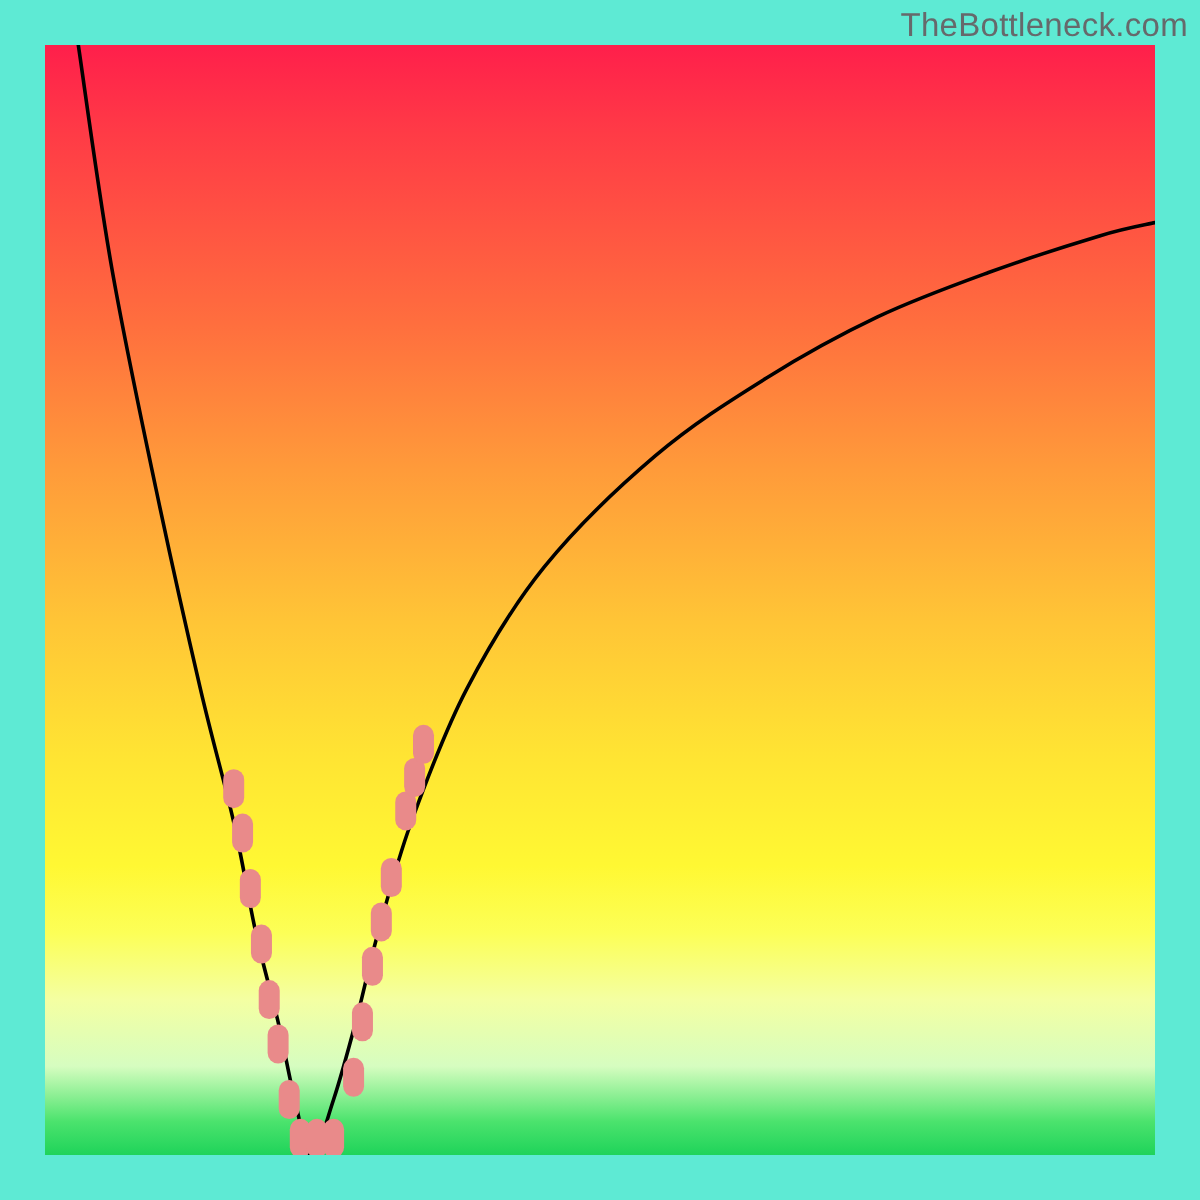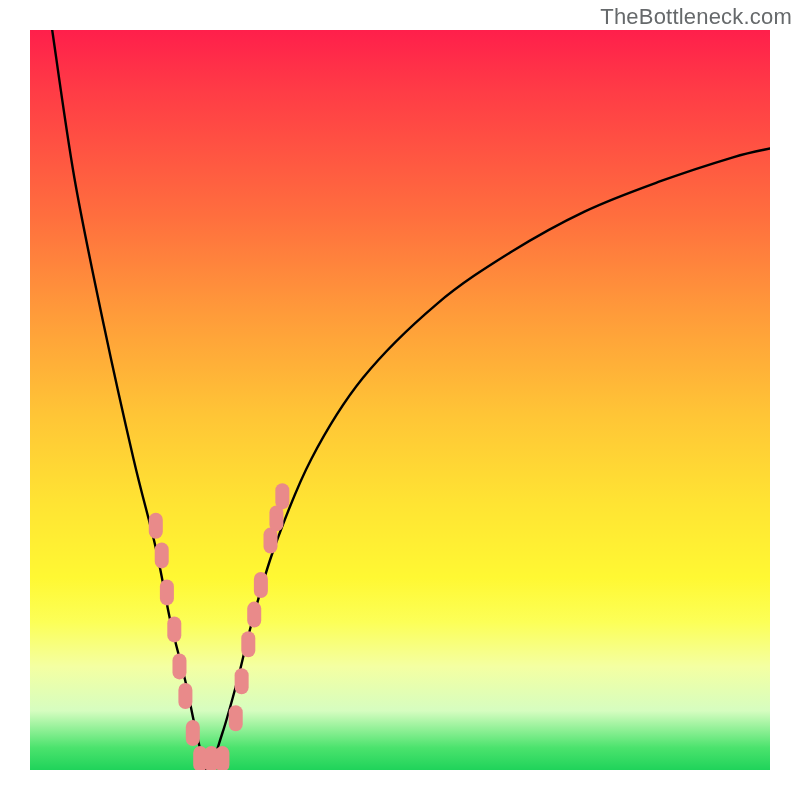--- a/index.html
+++ b/index.html
@@ -10,21 +10,21 @@
     overflow: hidden;
     background: #000;
     font-family: Arial, Helvetica, sans-serif;
   }
   .frame {
     position: absolute;
     left: 0;
     top: 0;
     width: 800px;
     height: 800px;
-    background: #ffffff;
+    background: #5eead4;
   }
   .plot {
     position: absolute;
     left: 30px;
     top: 30px;
     width: 740px;
     height: 740px;
     background: linear-gradient(
       to bottom,
       #ff1f4b 0%,

